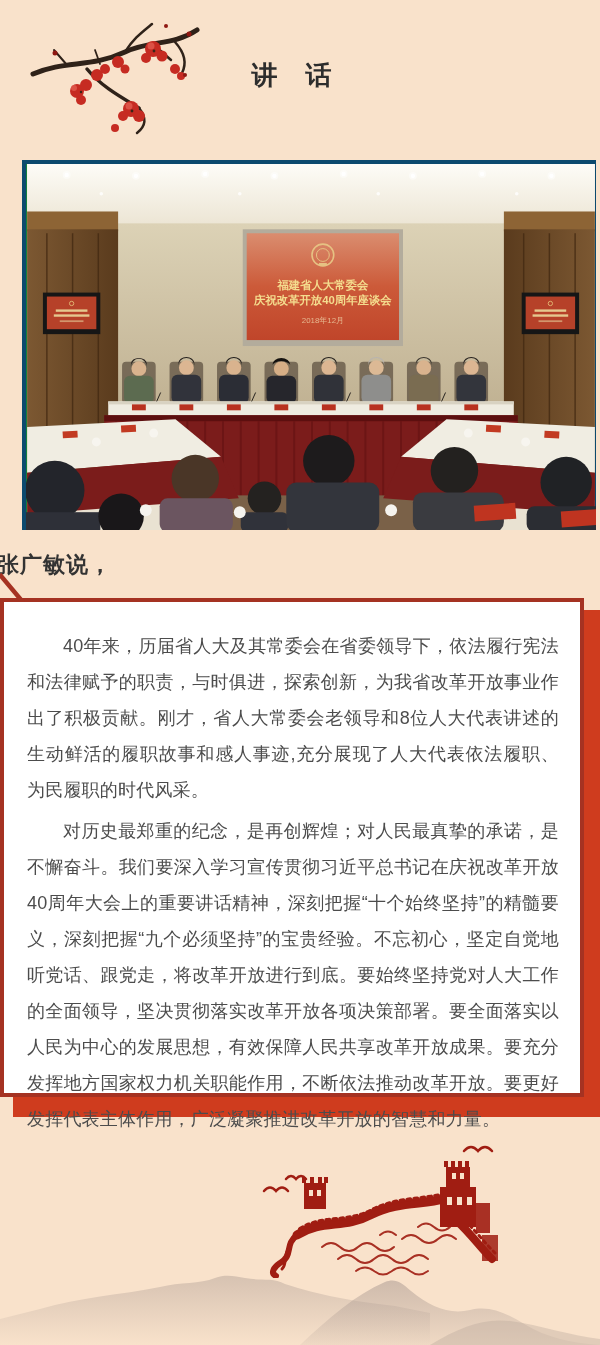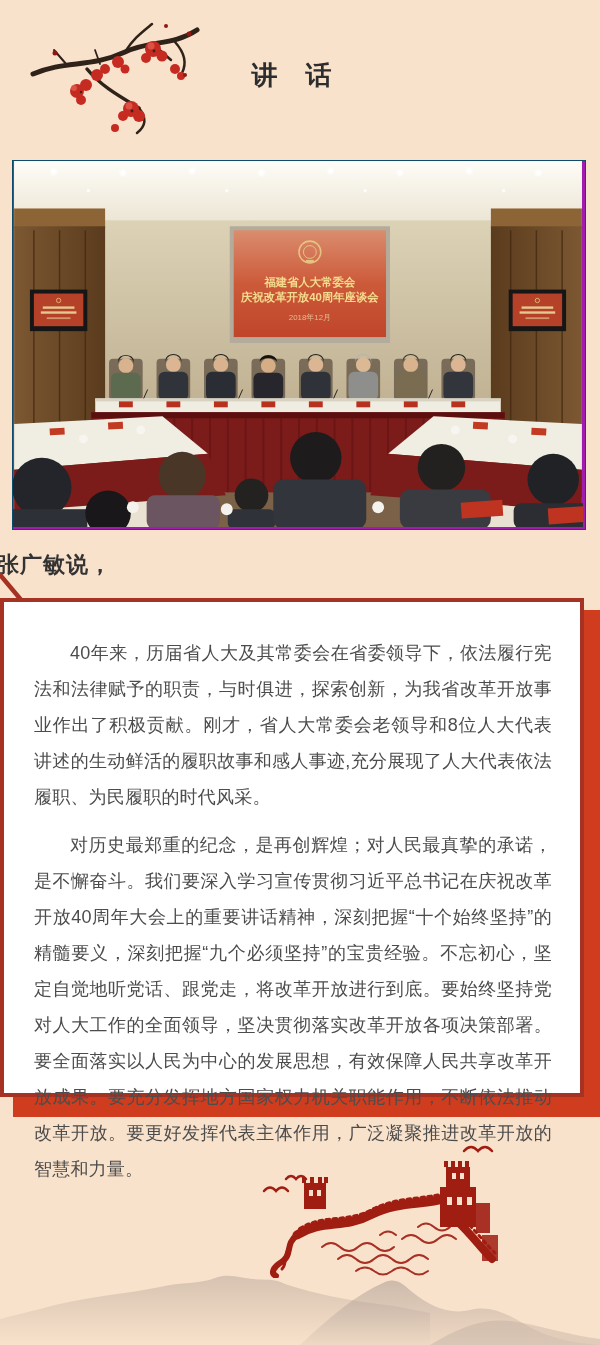--- a/index.html
+++ b/index.html
@@ -13,22 +13,22 @@
 
   .plum{position:absolute;left:25px;top:12px;width:185px;height:125px;}
 
   .page-title{
     position:absolute;top:58px;left:0;width:600px;
     text-align:center;box-sizing:border-box;padding-right:40px;
     font-size:26px;font-weight:700;color:#2d2d2d;letter-spacing:1px;margin-left:12px;
   }
 
   .photo-frame{
-    position:absolute;top:160px;left:12px;width:574px;height:370px;
-    box-sizing:border-box;border:1px solid #0c4a6e;background:#a21caf;
+    position:absolute;top:160px;left:22px;width:574px;height:370px;
+    box-sizing:border-box;border:4px solid #0c4a6e;background:#15803d;
   }
   .photo-frame svg{display:block;}
 
   .speaker-line{
     position:absolute;top:550px;left:-3px;
     font-size:22px;font-weight:700;color:#333;letter-spacing:1px;
   }
 
   .shadow-bar-right{
     position:absolute;left:584px;top:610px;width:16px;height:507px;
@@ -40,21 +40,21 @@
   }
   .corner-flap{position:absolute;left:0;top:572px;width:26px;height:30px;z-index:3;}
 
   .quote-card{
     position:absolute;top:598px;left:0;width:584px;height:499px;
     box-sizing:border-box;background:#ffffff;
     border:4px solid #a53222;z-index:2;
     padding:21px 16px 0 18px;
   }
   .quote-card p{
-    margin:12px;font-size:18px;line-height:36px;color:#4c4c4c;
+    margin:5px;font-size:18px;line-height:36px;color:#4c4c4c;
     text-align:justify;text-indent:2em;letter-spacing:0.2px;
   }
 
   .great-wall{position:absolute;left:252px;top:1143px;width:280px;height:135px;}
   .mountain-wash{position:absolute;left:0;top:1255px;width:600px;height:90px;}
 </style>
 </head>
 <body>
 
 <div class="page">

